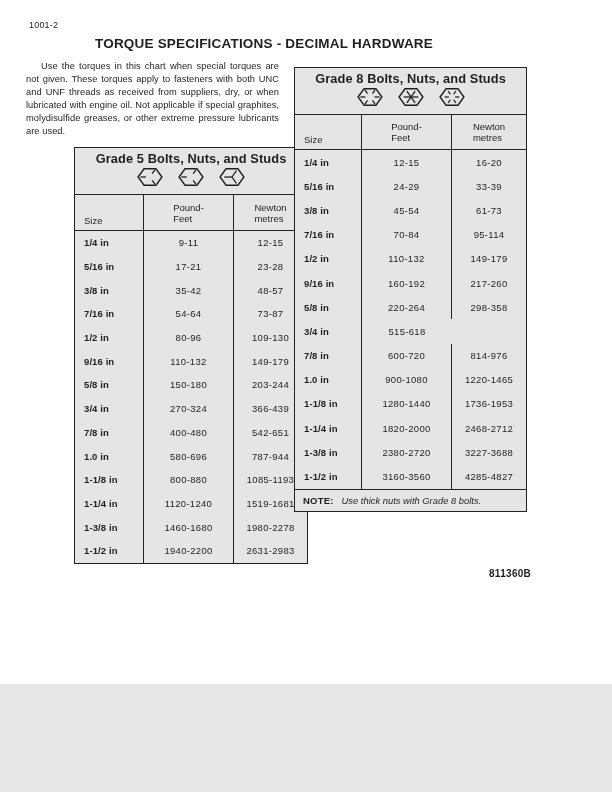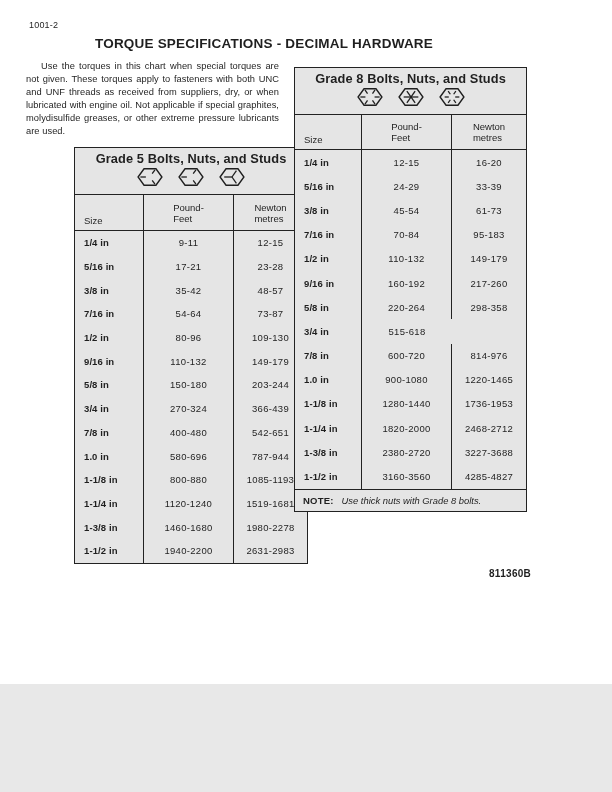--- a/index.html
+++ b/index.html
@@ -254,21 +254,21 @@
 
         <div class="t-row">
           <div class="c size sep">3/8 in</div>
           <div class="c val sep">45-54</div>
           <div class="c val">61-73</div>
         </div>
 
         <div class="t-row">
           <div class="c size sep">7/16 in</div>
           <div class="c val sep">70-84</div>
-          <div class="c val">95-183</div>
+          <div class="c val">95-114</div>
         </div>
 
         <div class="t-row">
           <div class="c size sep">1/2 in</div>
           <div class="c val sep">110-132</div>
           <div class="c val">149-179</div>
         </div>
 
         <div class="t-row">
           <div class="c size sep">9/16 in</div>

